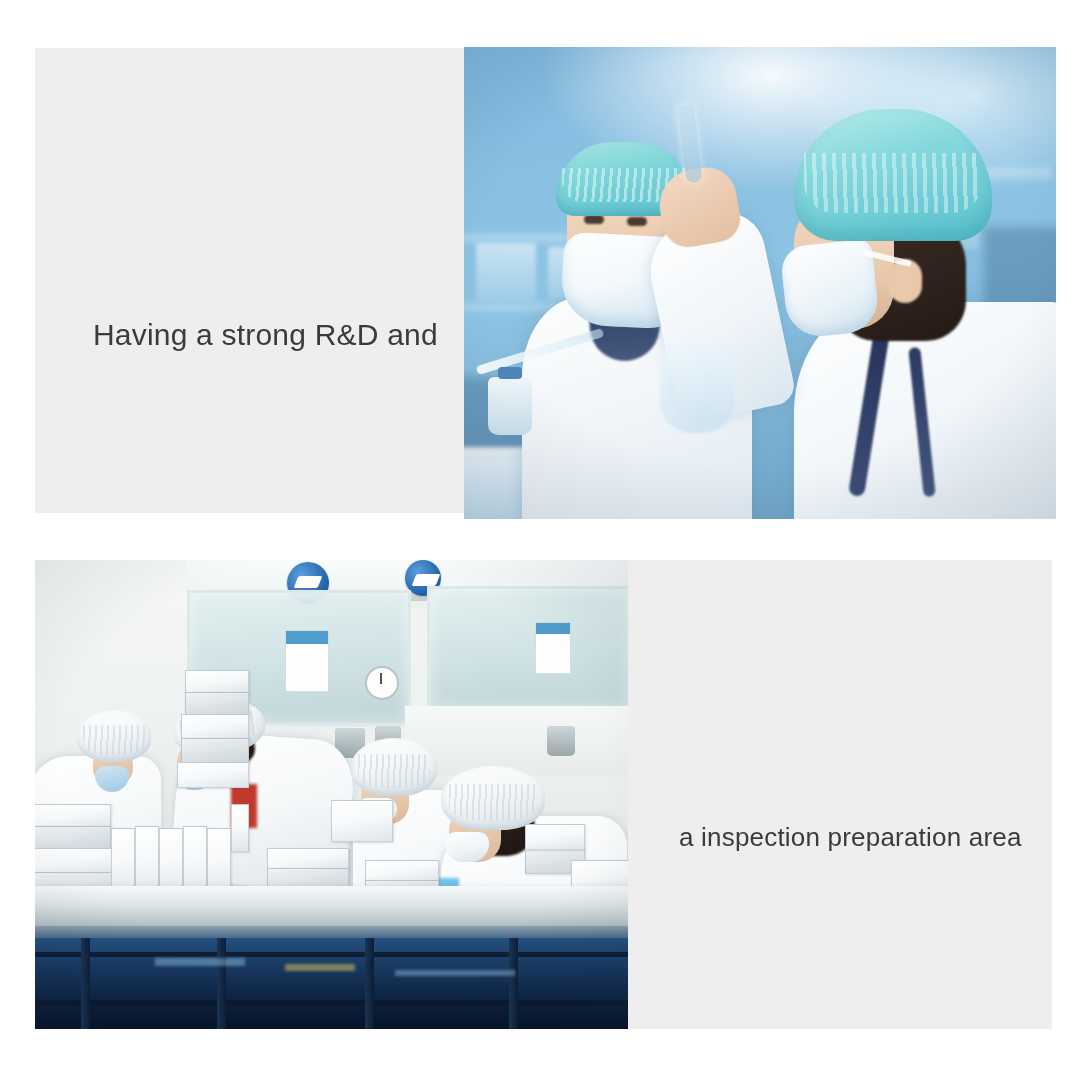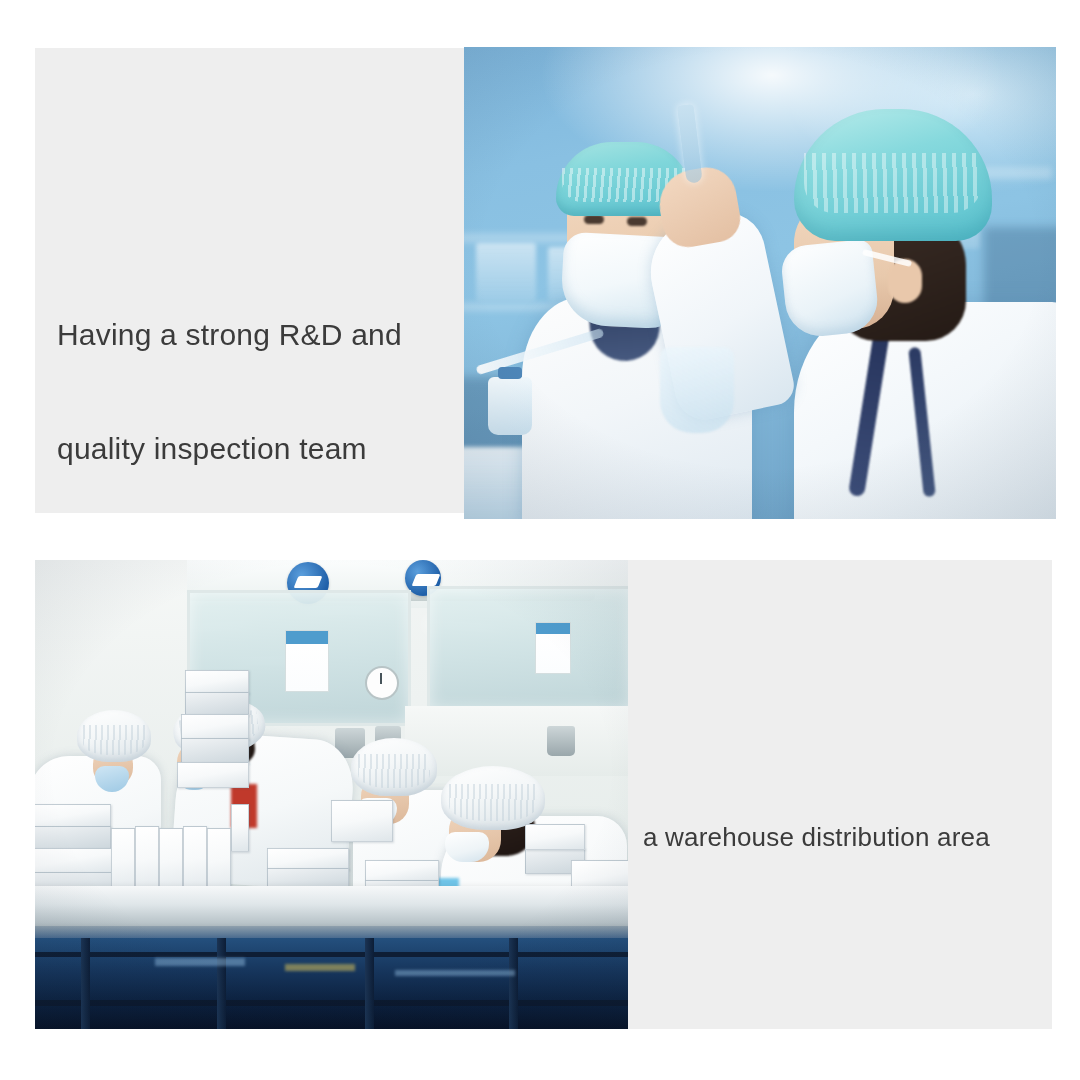--- a/index.html
+++ b/index.html
@@ -35,20 +35,21 @@
     overflow: hidden;
     box-sizing: border-box;
   }
 
   .caption {
     position: absolute;
     color: #3b3b3b;
     font-weight: 300;
     letter-spacing: 0.2px;
     white-space: pre;
+    margin-left: 36px;
   }
   .caption .line { display: block; }
 
   
   #top-panel      { left: 35px;  top: 48px;  width: 432px; height: 465px; }
   #top-caption    { left: 57px;  top: 240px; font-size: 30px; line-height: 38px; }
 
   #top-photo      { left: 464px; top: 47px;  width: 592px; height: 472px; }
 
   
@@ -379,21 +380,20 @@
 </style>
 </head>
 <body>
 
 <div class="stage">
 
   <div class="panel" id="top-panel"></div>
 
   <div class="caption" id="top-caption">
     <span class="line">Having a strong R&amp;D and</span>
-    <span class="line">quality inspection team</span>
   </div>
 
   <div class="photo" id="top-photo">
     <div class="lab-bg"></div>
 
     <div class="lab-shelf" style="left:-10px; top:186px; width:210px; height:10px;"></div>
     <div class="lab-shelf" style="left:-10px; top:256px; width:190px; height:8px;"></div>
     <div class="lab-glass" style="left:12px; top:196px; width:60px; height:58px;"></div>
     <div class="lab-glass" style="left:84px; top:200px; width:54px; height:54px;"></div>
     <div class="lab-dark" style="left:-10px; top:330px; width:150px; height:80px;"></div>
@@ -532,16 +532,16 @@
     <div class="wh-glint" style="left:120px; top:398px; width:90px; height:8px;"></div>
     <div class="wh-glint" style="left:250px; top:404px; width:70px; height:7px; background:rgba(212,190,90,0.55);"></div>
     <div class="wh-glint" style="left:360px; top:410px; width:120px; height:6px;"></div>
 
     <div class="vign"></div>
   </div>
 
   <div class="panel" id="bottom-panel"></div>
 
   <div class="caption" id="bottom-caption">
-    <span class="line">a warehouse distribution area</span>
+    <span class="line">a inspection preparation area</span>
   </div>
 
 </div>
 
 </body></html>

